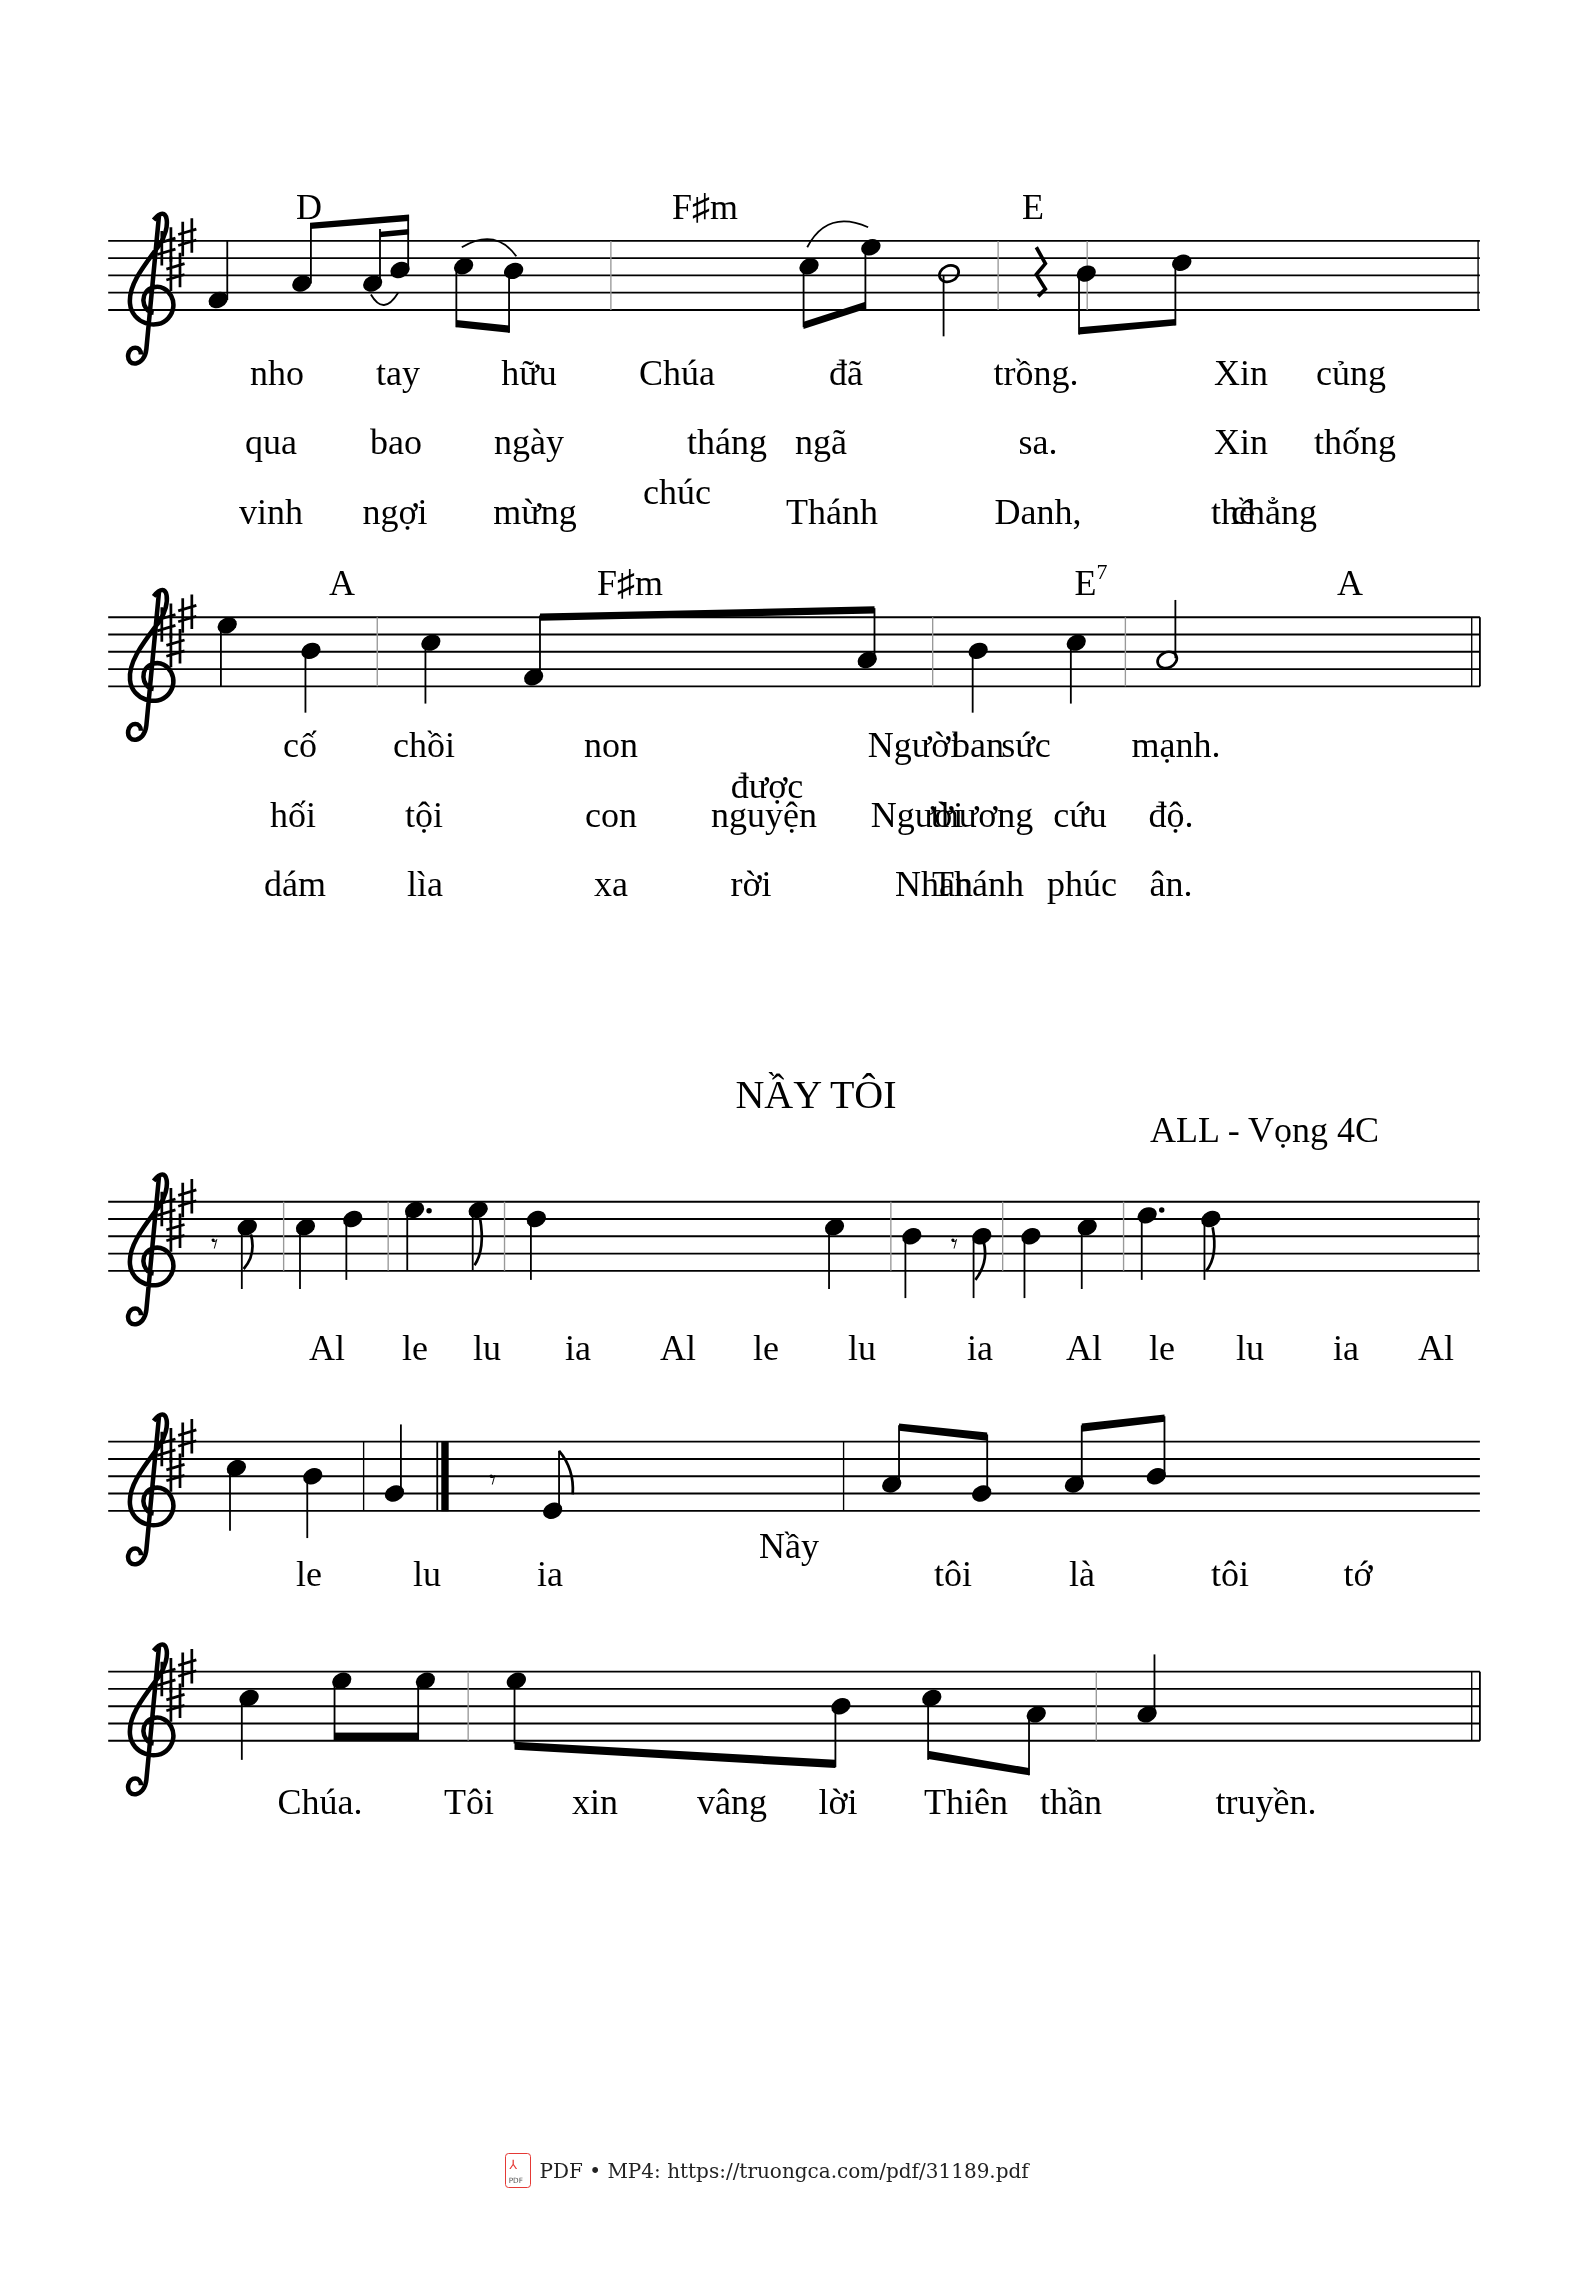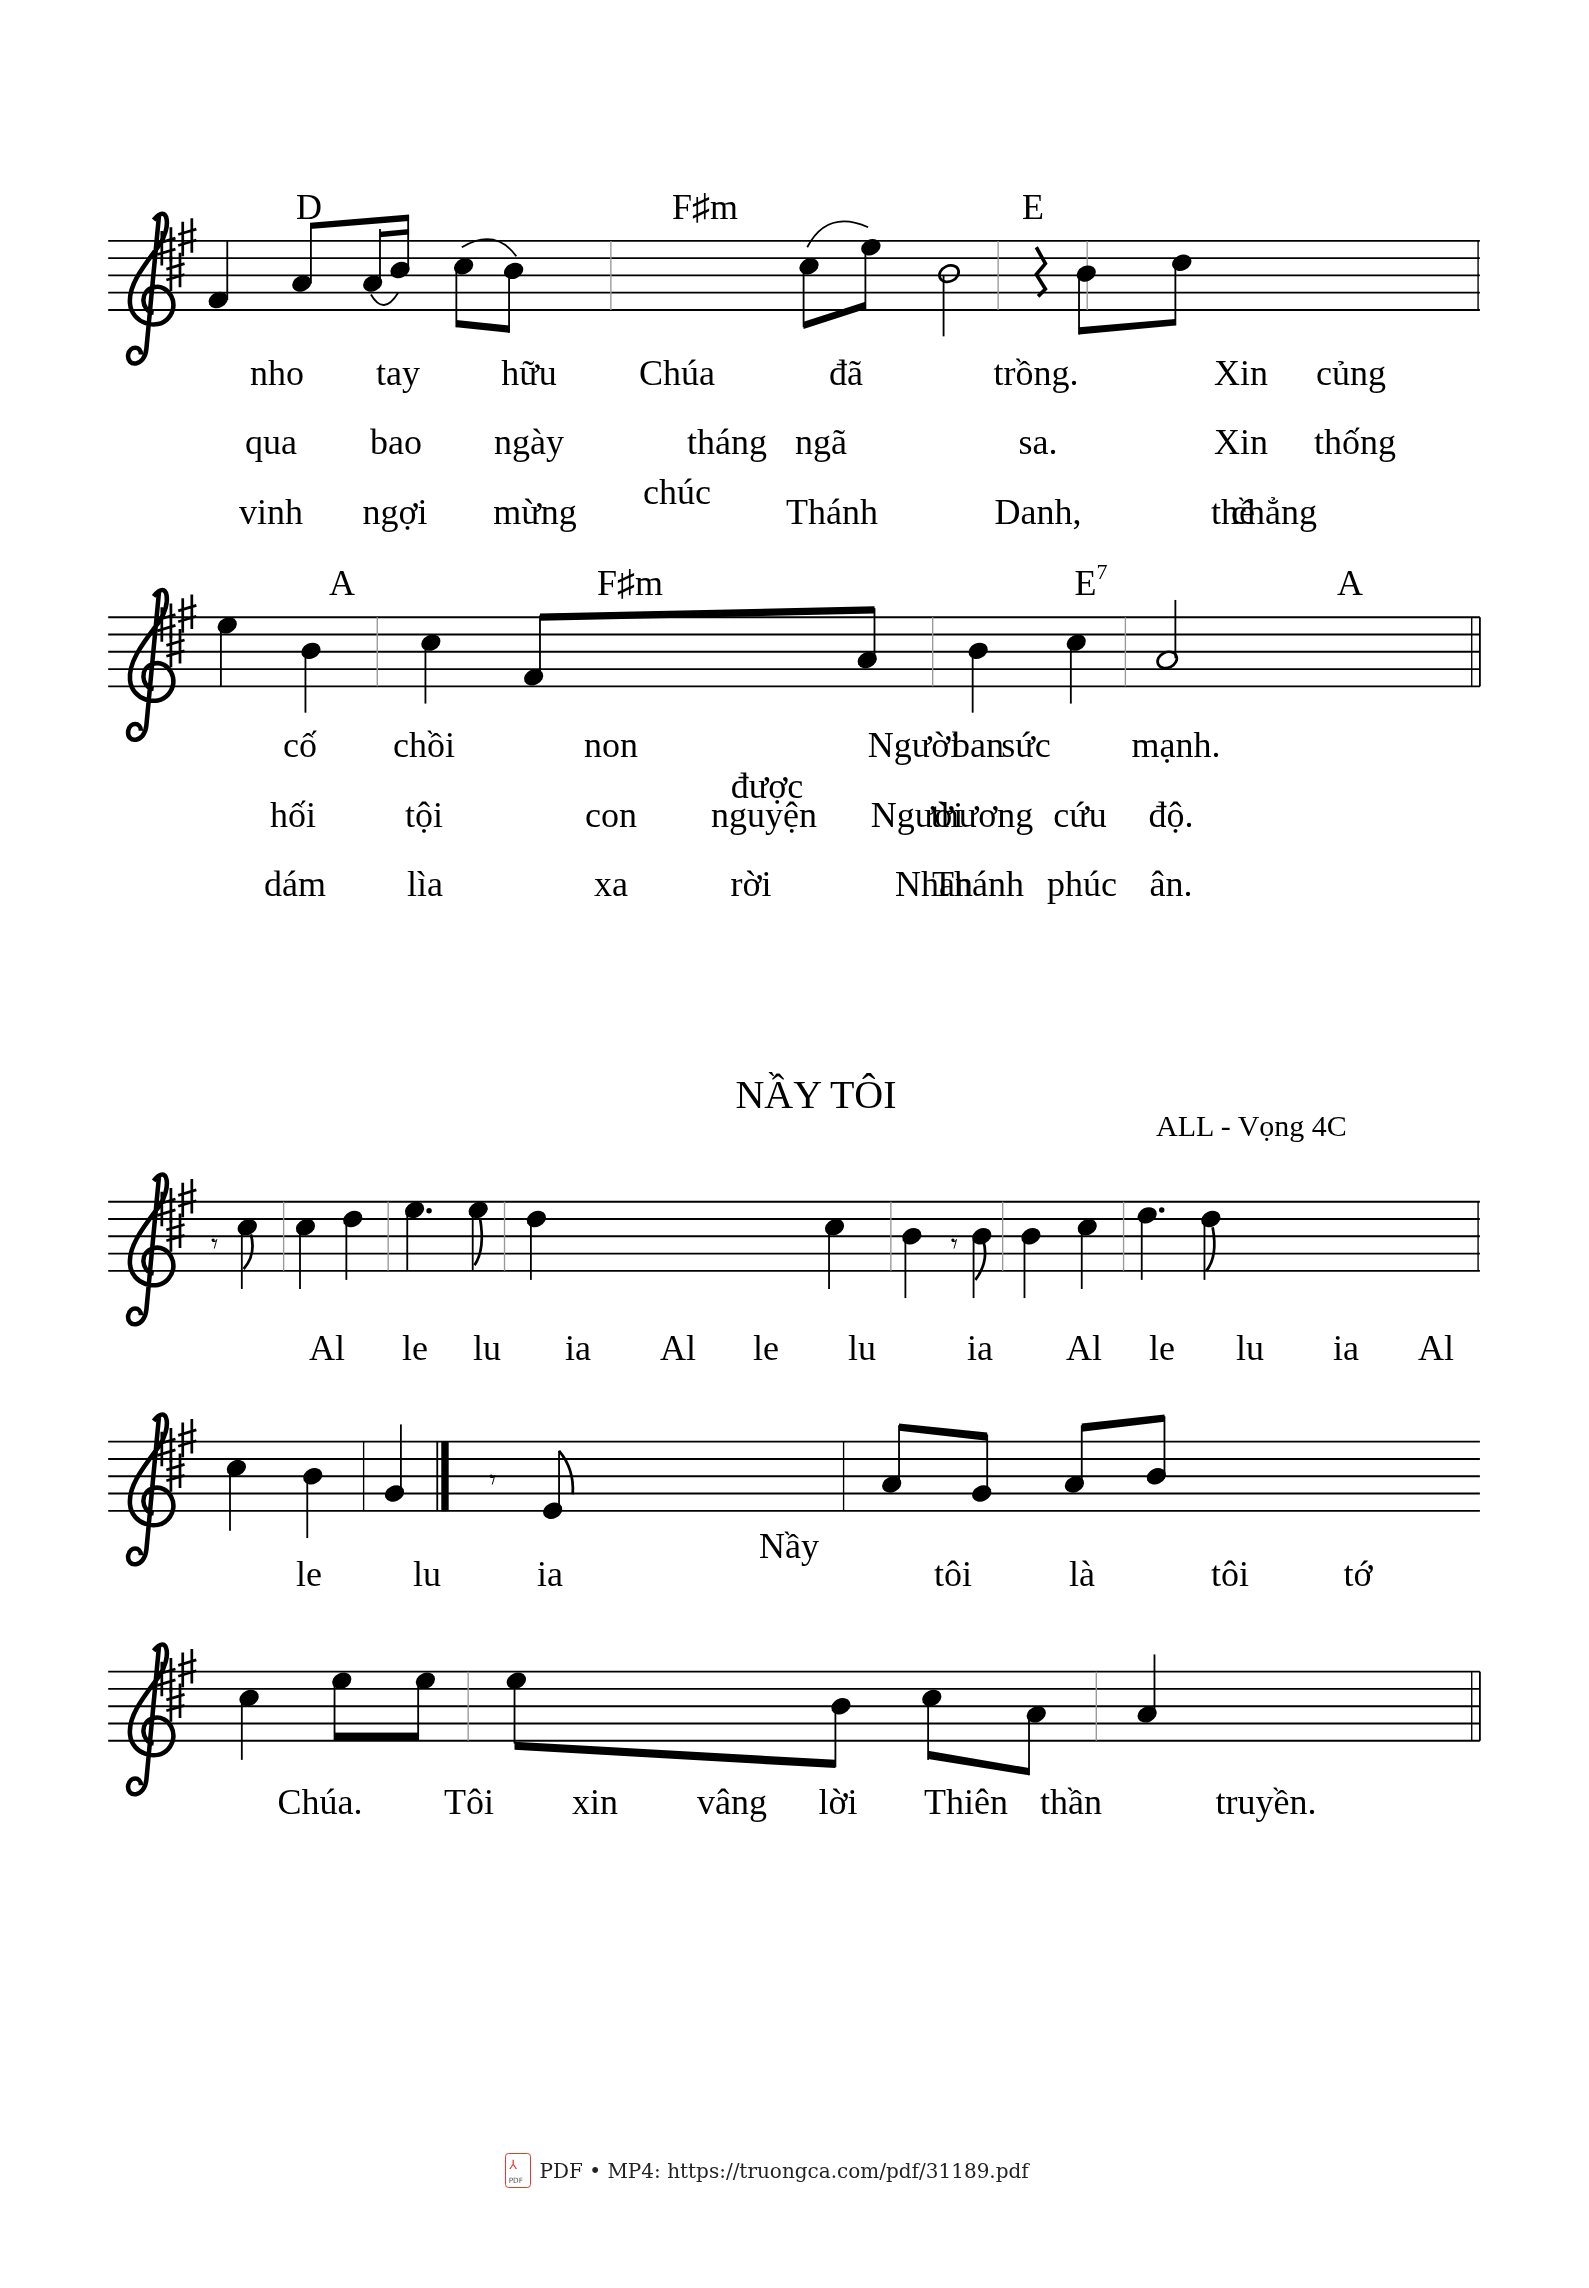--- a/index.html
+++ b/index.html
@@ -3,21 +3,21 @@
   <meta charset="utf-8">
   <style>
     html, body { margin:0; padding:0; background:#ffffff; }
     body { width:1589px; height:2288px; position:relative; overflow:hidden;
            font-family:"Liberation Serif", "DejaVu Serif", serif; color:#000; }
     .lyric { position:absolute; font-size:36px; line-height:1; transform:translateX(-50%); white-space:nowrap; }
     .chord { position:absolute; font-size:36px; line-height:1; transform:translateX(-50%); white-space:nowrap; }
     .chord sup { font-size:22px; vertical-align:top; position:relative; top:-3.6px; }
     svg.score { position:absolute; left:0; top:0; }
     .title { position:absolute; font-size:40px; font-weight:normal; transform:translateX(-50%); white-space:nowrap; }
-    .subtitle { position:absolute; font-size:30px; white-space:nowrap;margin-left:6px; }
+    .subtitle { position:absolute; font-size:36px; white-space:nowrap; }
     .footer { position:absolute; left:505px; top:2153px; display:flex; align-items:center; gap:9px;
               font-family:"DejaVu Serif", serif; font-size:20px; color:#222; }
     .pdf-icon { width:25.5px; height:35px; border:1.8px solid #e53935; border-radius:3.6px; position:relative; background:#fff; box-sizing:border-box; }
     .pdf-icon .sym { position:absolute; left:3.6px; top:2.7px; font-size:12.7px; color:#e53935; font-family:"DejaVu Sans", sans-serif; }
     .pdf-icon .txt { position:absolute; left:2.7px; bottom:1.8px; font-size:7.3px; color:#555; font-family:"DejaVu Sans", sans-serif; }
   </style>
 </head>
 <body>
 
 <svg class="score" width="1589" height="2288" viewBox="0 0 1748 2517">

